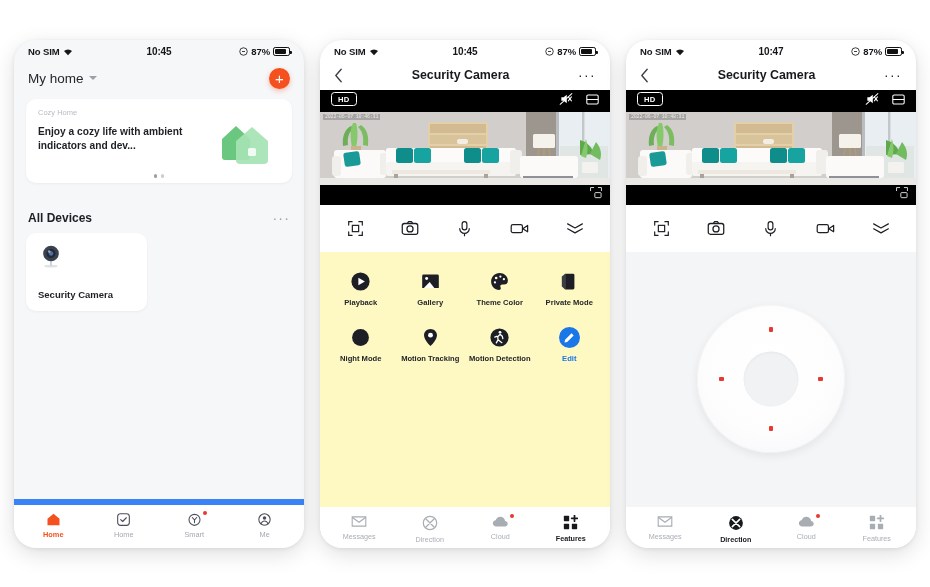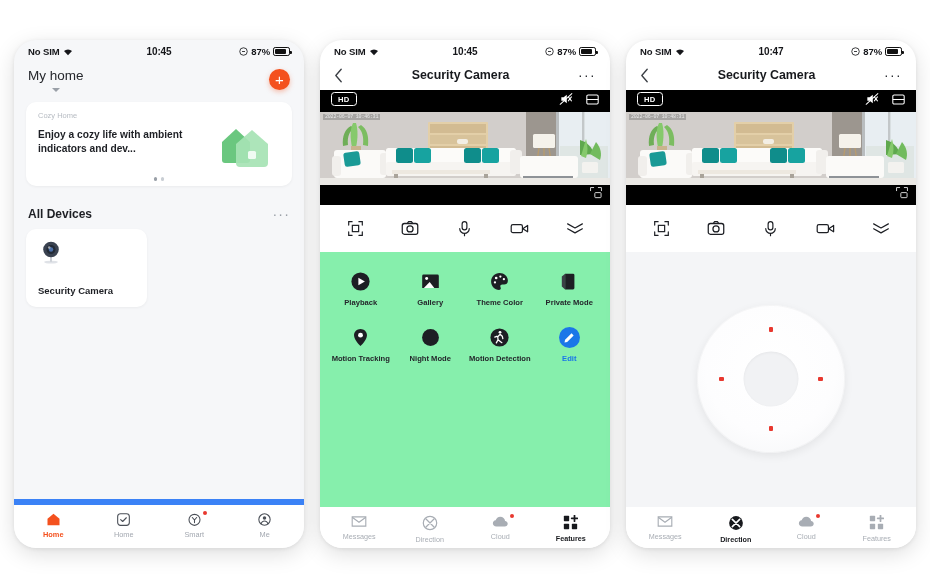--- a/index.html
+++ b/index.html
@@ -60,35 +60,35 @@
     content: ""; position: absolute; right: -2.6px; top: 2.4px;
     width: 1.6px; height: 3.2px; background: #111; border-radius: 0 1px 1px 0;
   }
   .battery i { display: block; height: 100%; width: 87%; background: #111; border-radius: 1px; }
 
   
   .home-top {
     display: flex; align-items: center; justify-content: space-between;
     padding: 4px 14px 6px 14px;
   }
-  .home-title { font-size: 13.5px; color: #26282d; display: flex; align-items: center; gap: 5px; flex-direction: column; }
+  .home-title { font-size: 13.5px; color: #26282d; display: flex; align-items: center; gap: 5px; }
   .caret-down {
     width: 0; height: 0;
     border-left: 4px solid transparent; border-right: 4px solid transparent;
     border-top: 4.5px solid #9aa0a8;
   }
   .add-btn {
     width: 21px; height: 21px; border-radius: 50%;
     background: #f4511e; color: #fff;
     display: flex; align-items: center; justify-content: center;
     font-size: 15px; line-height: 1; font-weight: 300;
     box-shadow: 0 2px 5px rgba(244,81,30,0.35);
   }
   .banner {
-    margin: 4px 12px 5px 12px;
+    margin: 4px 12px 12px 12px;
     background: #fff; border-radius: 10px;
     padding: 9px 12px 10px 12px;
     position: relative; overflow: hidden;
     box-shadow: 0 1px 3px rgba(0,0,0,0.05);
     height: 84px;
   }
   .banner-kicker { font-size: 7.5px; color: #b6bbc2; margin-bottom: 8px; }
   .banner-head {
     font-size: 10.2px; font-weight: bold; color: #1d1f24;
     line-height: 1.42; max-width: 150px;
@@ -164,21 +164,21 @@
     letter-spacing: -0.2px;
   }
   .pip-ico { position: absolute; right: 7px; bottom: 5px; z-index: 5; }
 
   .ctrlrow {
     flex: 0 0 auto;
     display: flex; align-items: center; justify-content: space-around;
     padding: 14px 8px 14px 8px; background: #fff;
   }
 
-  .feat-panel { background: #86efac; padding: 10px 6px 4px 6px; flex: 1 1 auto; }
+  .feat-panel { background: #fef9c3; padding: 10px 6px 4px 6px; flex: 1 1 auto; }
   .feat-grid { display: flex; flex-wrap: wrap; }
   .feat {
     width: 25%; display: flex; flex-direction: column; align-items: center;
     gap: 6px; padding: 9px 2px 11px 2px;
   }
   .feat-label {
     font-size: 7.6px; font-weight: bold; color: #24262b; text-align: center;
     line-height: 1.28;
   }
   .feat.is-edit .feat-label { color: #1b76e8; }
@@ -534,35 +534,35 @@
                 <path d="M7 3h9a1.6 1.6 0 0 1 1.6 1.6v14.8A1.6 1.6 0 0 1 16 21H7Z" fill="#1d1f24"></path>
                 <path d="M7 3 3.2 6.4v11.2L7 21Z" fill="#3b3f45"></path>
               </svg>
           </span>
           <span class="feat-label">Private Mode</span>
         </div>
 
         <div class="feat">
           <span>
             <svg width="21" height="21" viewBox="0 0 24 24">
+                <circle cx="12" cy="12" r="9.6" fill="#1d1f24"></circle>
+                <path d="M12 2.4a9.6 9.6 0 0 0 0 19.2 7.2 7.2 0 0 1 0-19.2Z" fill="#fff"></path>
+              </svg>
+          </span>
+          <span class="feat-label">Night Mode</span>
+        </div>
+
+        <div class="feat">
+          <span>
+            <svg width="21" height="21" viewBox="0 0 24 24">
                 <path d="M12 2.2c-4.1 0-7.4 3.2-7.4 7.2 0 5.4 7.4 12.4 7.4 12.4s7.4-7 7.4-12.4c0-4-3.3-7.2-7.4-7.2Z" fill="#1d1f24"></path>
                 <circle cx="12" cy="9.3" r="2.8" fill="#fff"></circle>
               </svg>
           </span>
           <span class="feat-label">Motion Tracking</span>
-        </div>
-
-        <div class="feat">
-          <span>
-            <svg width="21" height="21" viewBox="0 0 24 24">
-                <circle cx="12" cy="12" r="9.6" fill="#1d1f24"></circle>
-                <path d="M12 2.4a9.6 9.6 0 0 0 0 19.2 7.2 7.2 0 0 1 0-19.2Z" fill="#fff"></path>
-              </svg>
-          </span>
-          <span class="feat-label">Night Mode</span>
         </div>
 
         <div class="feat">
           <span>
             <svg width="21" height="21" viewBox="0 0 24 24">
                 <circle cx="12" cy="12" r="10.4" fill="#1d1f24"></circle>
                 <circle cx="12.6" cy="6.1" r="1.6" fill="#fff"></circle>
                 <path d="M12.6 8.4 10 11.2l.3 3.3-1.9 3.6M12.6 8.4l2.6 2.3.6 2.6M10.3 14.5l4.4 3.4M9 10.6l-2.4.9" stroke="#fff" stroke-width="1.5" fill="none" stroke-linecap="round" stroke-linejoin="round"></path>
               </svg>
           </span>

